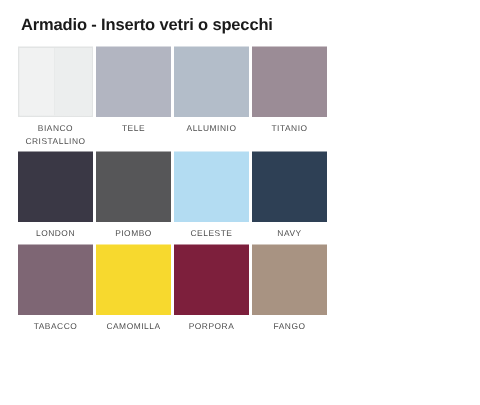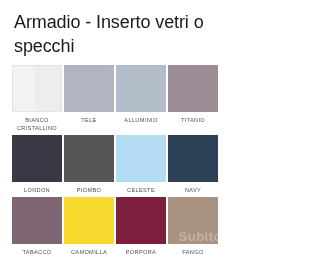--- a/index.html
+++ b/index.html
@@ -15,22 +15,22 @@
     position: relative;
   }
   .page {
     width: 230px;
     height: 270px;
     position: relative;
     box-sizing: border-box;
     padding: 0;
   }
   .title {
-    font-size: 18px;
-    font-weight: normal;
+    font-size: 11px;
+    font-weight: bold;
     color: #1a1a1a;
     line-height: 1.35;
     padding: 10px 14px 0 14px;
     letter-spacing: -0.1px;
   }
   .grid {
     padding: 6px 12px 0 12px;
     box-sizing: border-box;
   }
   .row {

